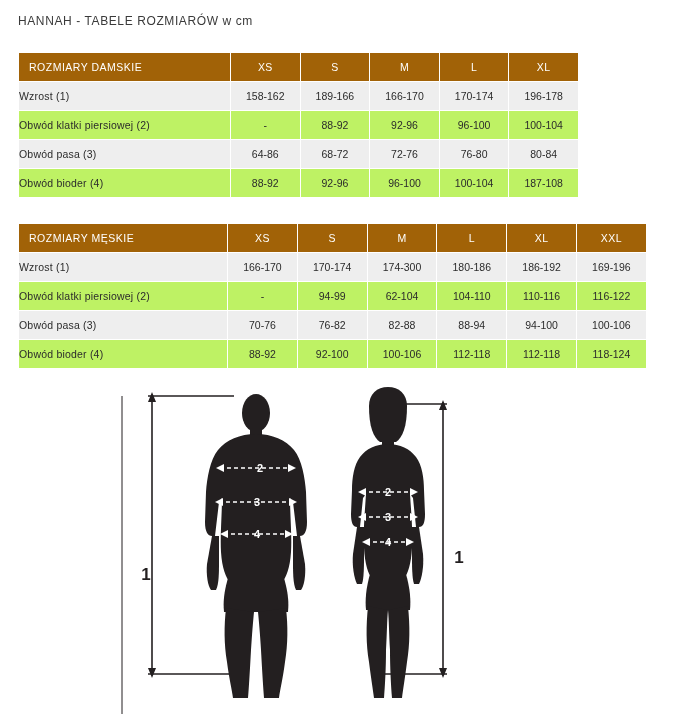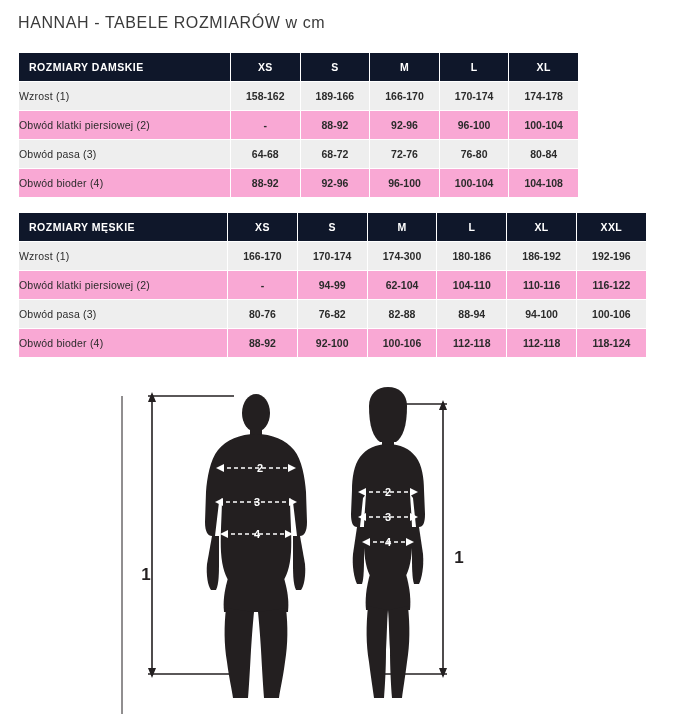--- a/index.html
+++ b/index.html
@@ -9,84 +9,83 @@
   }
   body {
     width: 679px;
     height: 714px;
     font-family: "Liberation Sans", sans-serif;
     color: #2b2b2b;
     position: relative;
     overflow: hidden;
   }
   .page-title {
-    font-size: 16px;
+    font-size: 12px;
     letter-spacing: 0.6px;
     color: #3a3a3a;
     padding: 14px 0 0 18px;
     font-weight: normal;
     margin: 0;
   }
   table.size-table {
     border-collapse: collapse;
     table-layout: fixed;
     font-size: 10.5px;
     color: #2b2b2b;
   }
   table.size-table th,
   table.size-table td {
     border: 1px solid #ffffff;
     padding: 0;
     height: 28px;
     vertical-align: middle;
   }
   .hdr-row th {
-    background: #0f172a;
+    background: #a16207;
     color: #ffffff;
-    font-weight: bold;
+    font-weight: normal;
     font-size: 10.5px;
     letter-spacing: 0.4px;
     text-align: center;
   }
   .hdr-row th.hdr-label {
     text-align: left;
     padding-left: 10px;
     letter-spacing: 0.5px;
   }
   td.row-label {
     text-align: left;
     padding-left: 10px;
     background: #eeeeee;
     letter-spacing: 0.2px;
   }
   td.cell {
     text-align: center;
     background: #eeeeee;
-    font-weight: bold;
   }
   tr.alt td.row-label,
   tr.alt td.cell {
-    background: #f9a8d4;
+    background: #bef264;
   }
 
   
   #table-women {
     position: absolute;
     left: 18px;
     top: 52px;
     width: 560px;
   }
   #table-women col.c-label { width: 212px; }
   #table-women col.c-val { width: 69.6px; }
 
   
   #table-men {
     position: absolute;
     left: 18px;
-    top: 212px;
+    top: 223px;
     width: 628px;
   }
   #table-men col.c-label { width: 209px; }
   #table-men col.c-val { width: 69.8px; }
 
   
   .figure-area {
     position: absolute;
     left: 0;
     top: 386px;
@@ -119,45 +118,45 @@
       <th>XL</th>
     </tr>
   </thead>
   <tbody>
     <tr>
       <td class="row-label">Wzrost (1)</td>
       <td class="cell">158-162</td>
       <td class="cell">189-166</td>
       <td class="cell">166-170</td>
       <td class="cell">170-174</td>
-      <td class="cell">174-178</td>
+      <td class="cell">196-178</td>
     </tr>
     <tr class="alt">
       <td class="row-label">Obwód klatki piersiowej (2)</td>
       <td class="cell">-</td>
       <td class="cell">88-92</td>
       <td class="cell">92-96</td>
       <td class="cell">96-100</td>
       <td class="cell">100-104</td>
     </tr>
     <tr>
       <td class="row-label">Obwód pasa (3)</td>
-      <td class="cell">64-68</td>
+      <td class="cell">64-86</td>
       <td class="cell">68-72</td>
       <td class="cell">72-76</td>
       <td class="cell">76-80</td>
       <td class="cell">80-84</td>
     </tr>
     <tr class="alt">
       <td class="row-label">Obwód bioder (4)</td>
       <td class="cell">88-92</td>
       <td class="cell">92-96</td>
       <td class="cell">96-100</td>
       <td class="cell">100-104</td>
-      <td class="cell">104-108</td>
+      <td class="cell">187-108</td>
     </tr>
   </tbody>
 </table>
 
 <table class="size-table" id="table-men">
   <colgroup>
     <col class="c-label">
     <col class="c-val">
       <col class="c-val">
       <col class="c-val">
@@ -177,34 +176,34 @@
     </tr>
   </thead>
   <tbody>
     <tr>
       <td class="row-label">Wzrost (1)</td>
       <td class="cell">166-170</td>
       <td class="cell">170-174</td>
       <td class="cell">174-300</td>
       <td class="cell">180-186</td>
       <td class="cell">186-192</td>
-      <td class="cell">192-196</td>
+      <td class="cell">169-196</td>
     </tr>
     <tr class="alt">
       <td class="row-label">Obwód klatki piersiowej (2)</td>
       <td class="cell">-</td>
       <td class="cell">94-99</td>
       <td class="cell">62-104</td>
       <td class="cell">104-110</td>
       <td class="cell">110-116</td>
       <td class="cell">116-122</td>
     </tr>
     <tr>
       <td class="row-label">Obwód pasa (3)</td>
-      <td class="cell">80-76</td>
+      <td class="cell">70-76</td>
       <td class="cell">76-82</td>
       <td class="cell">82-88</td>
       <td class="cell">88-94</td>
       <td class="cell">94-100</td>
       <td class="cell">100-106</td>
     </tr>
     <tr class="alt">
       <td class="row-label">Obwód bioder (4)</td>
       <td class="cell">88-92</td>
       <td class="cell">92-100</td>

